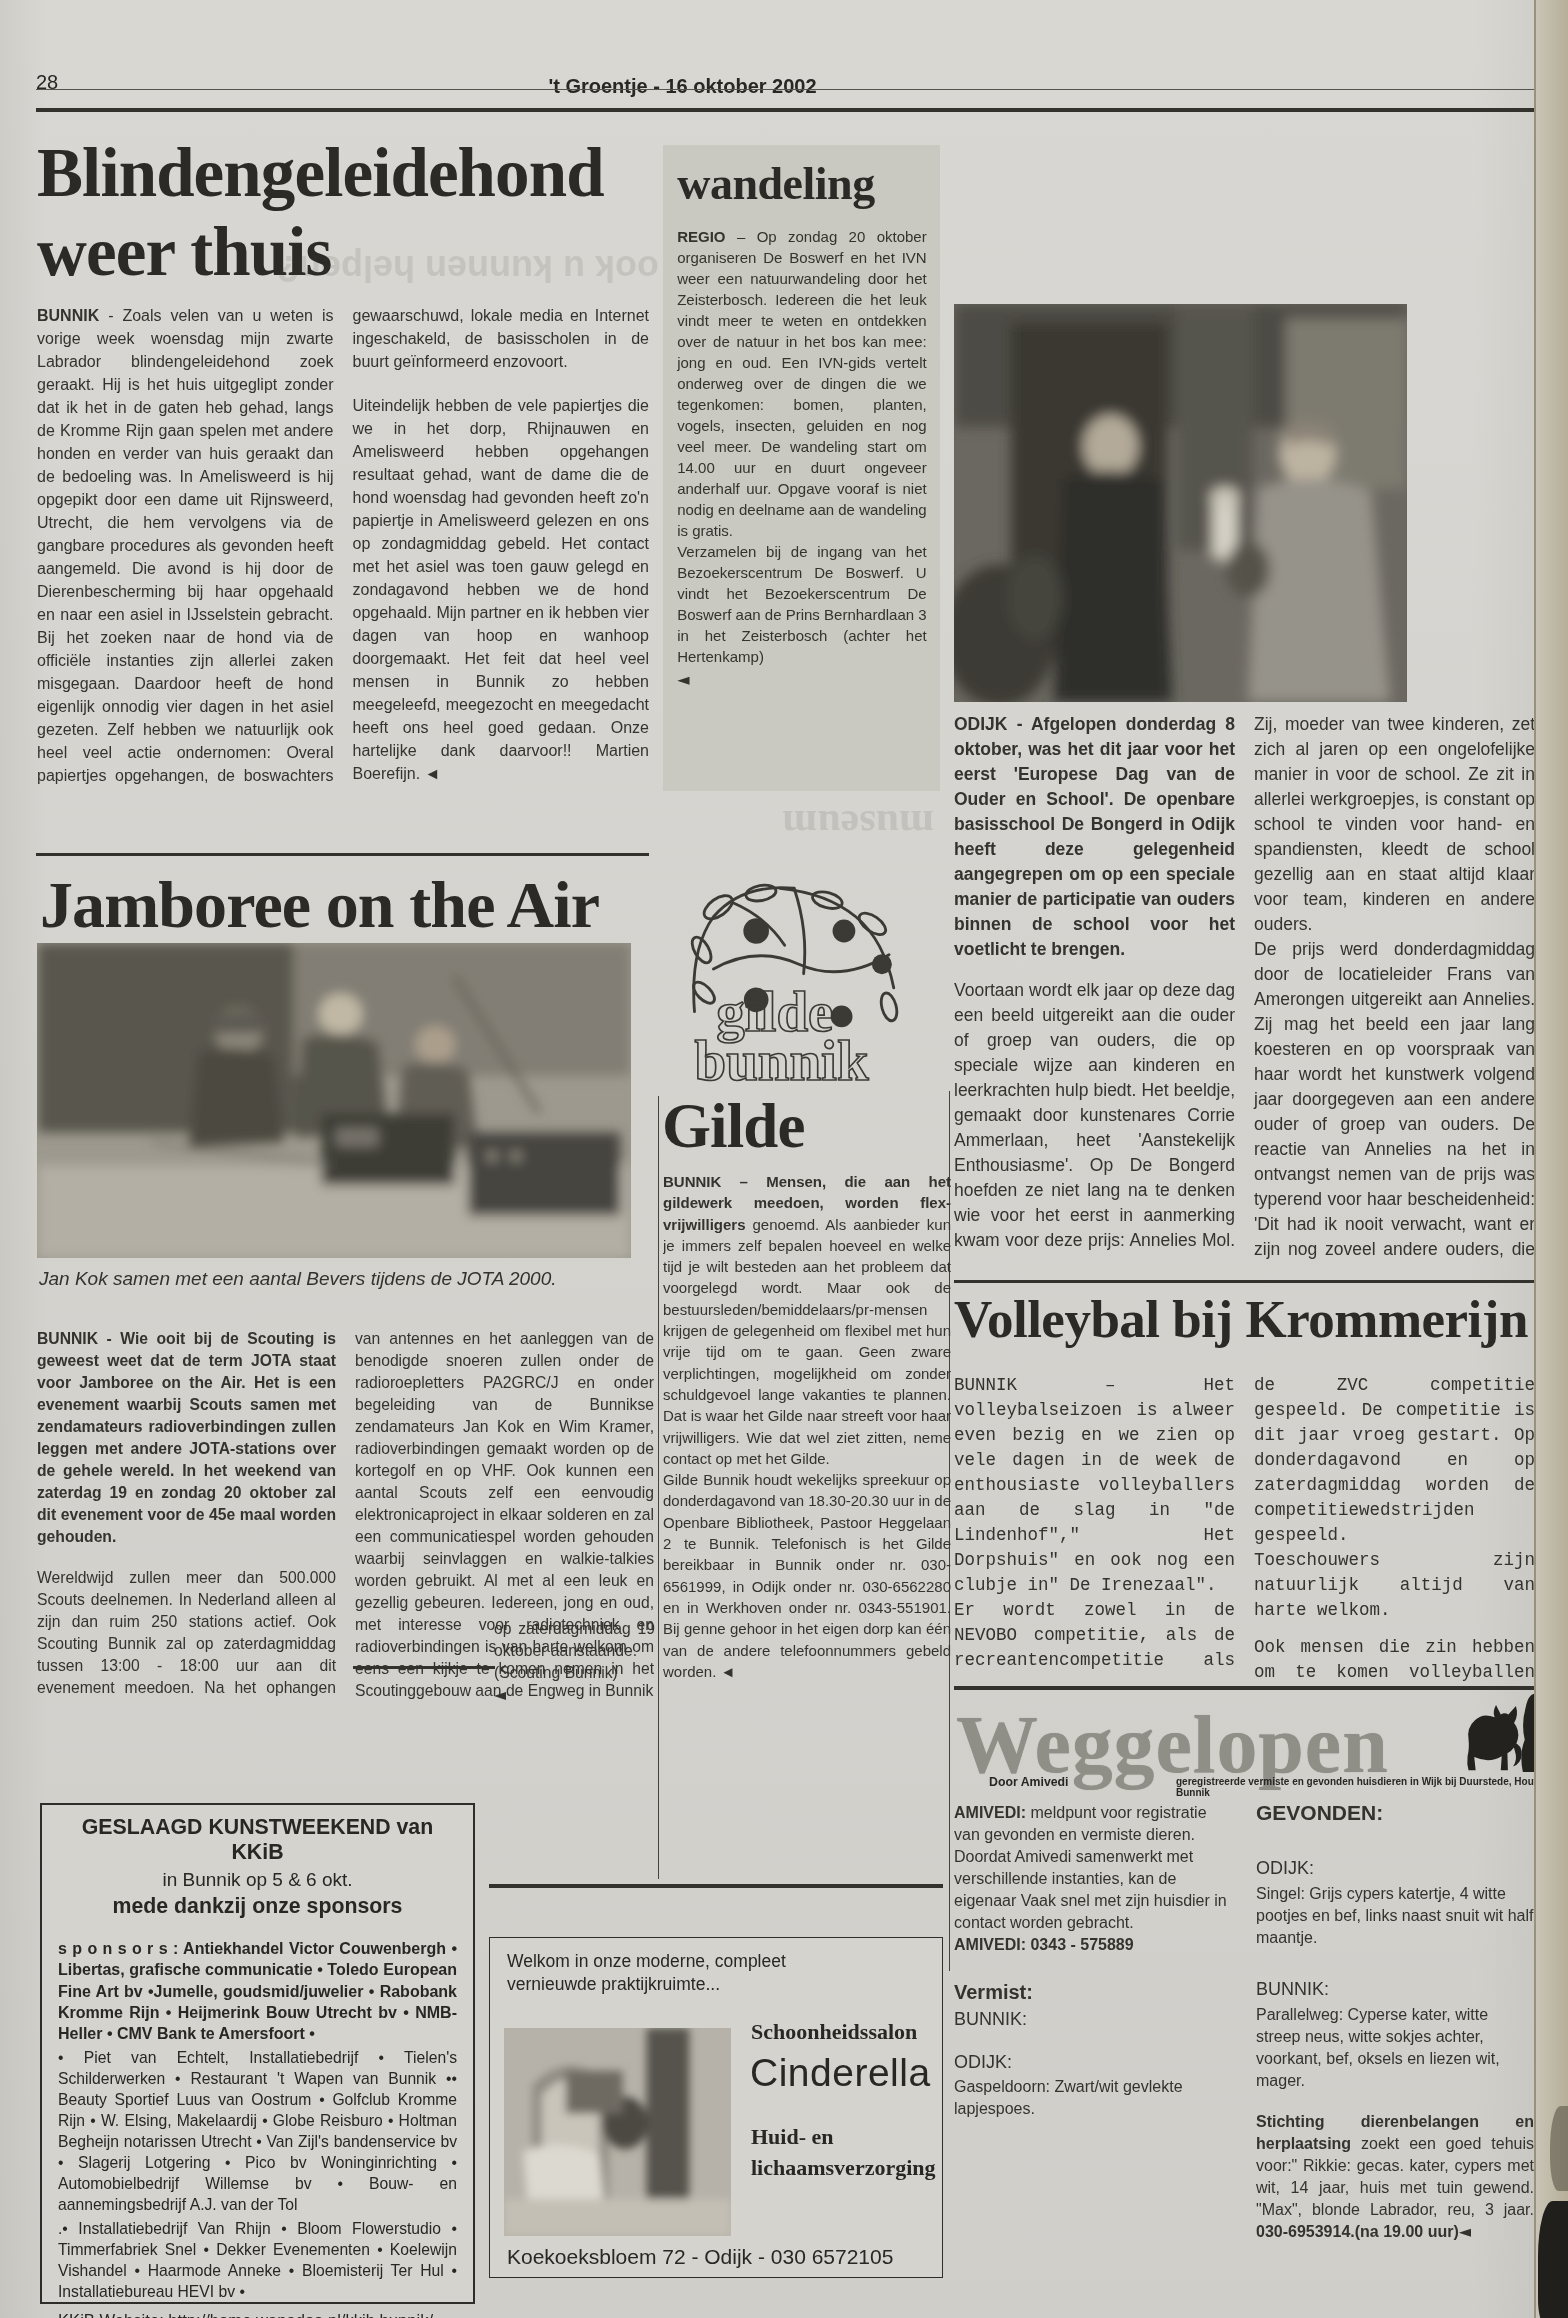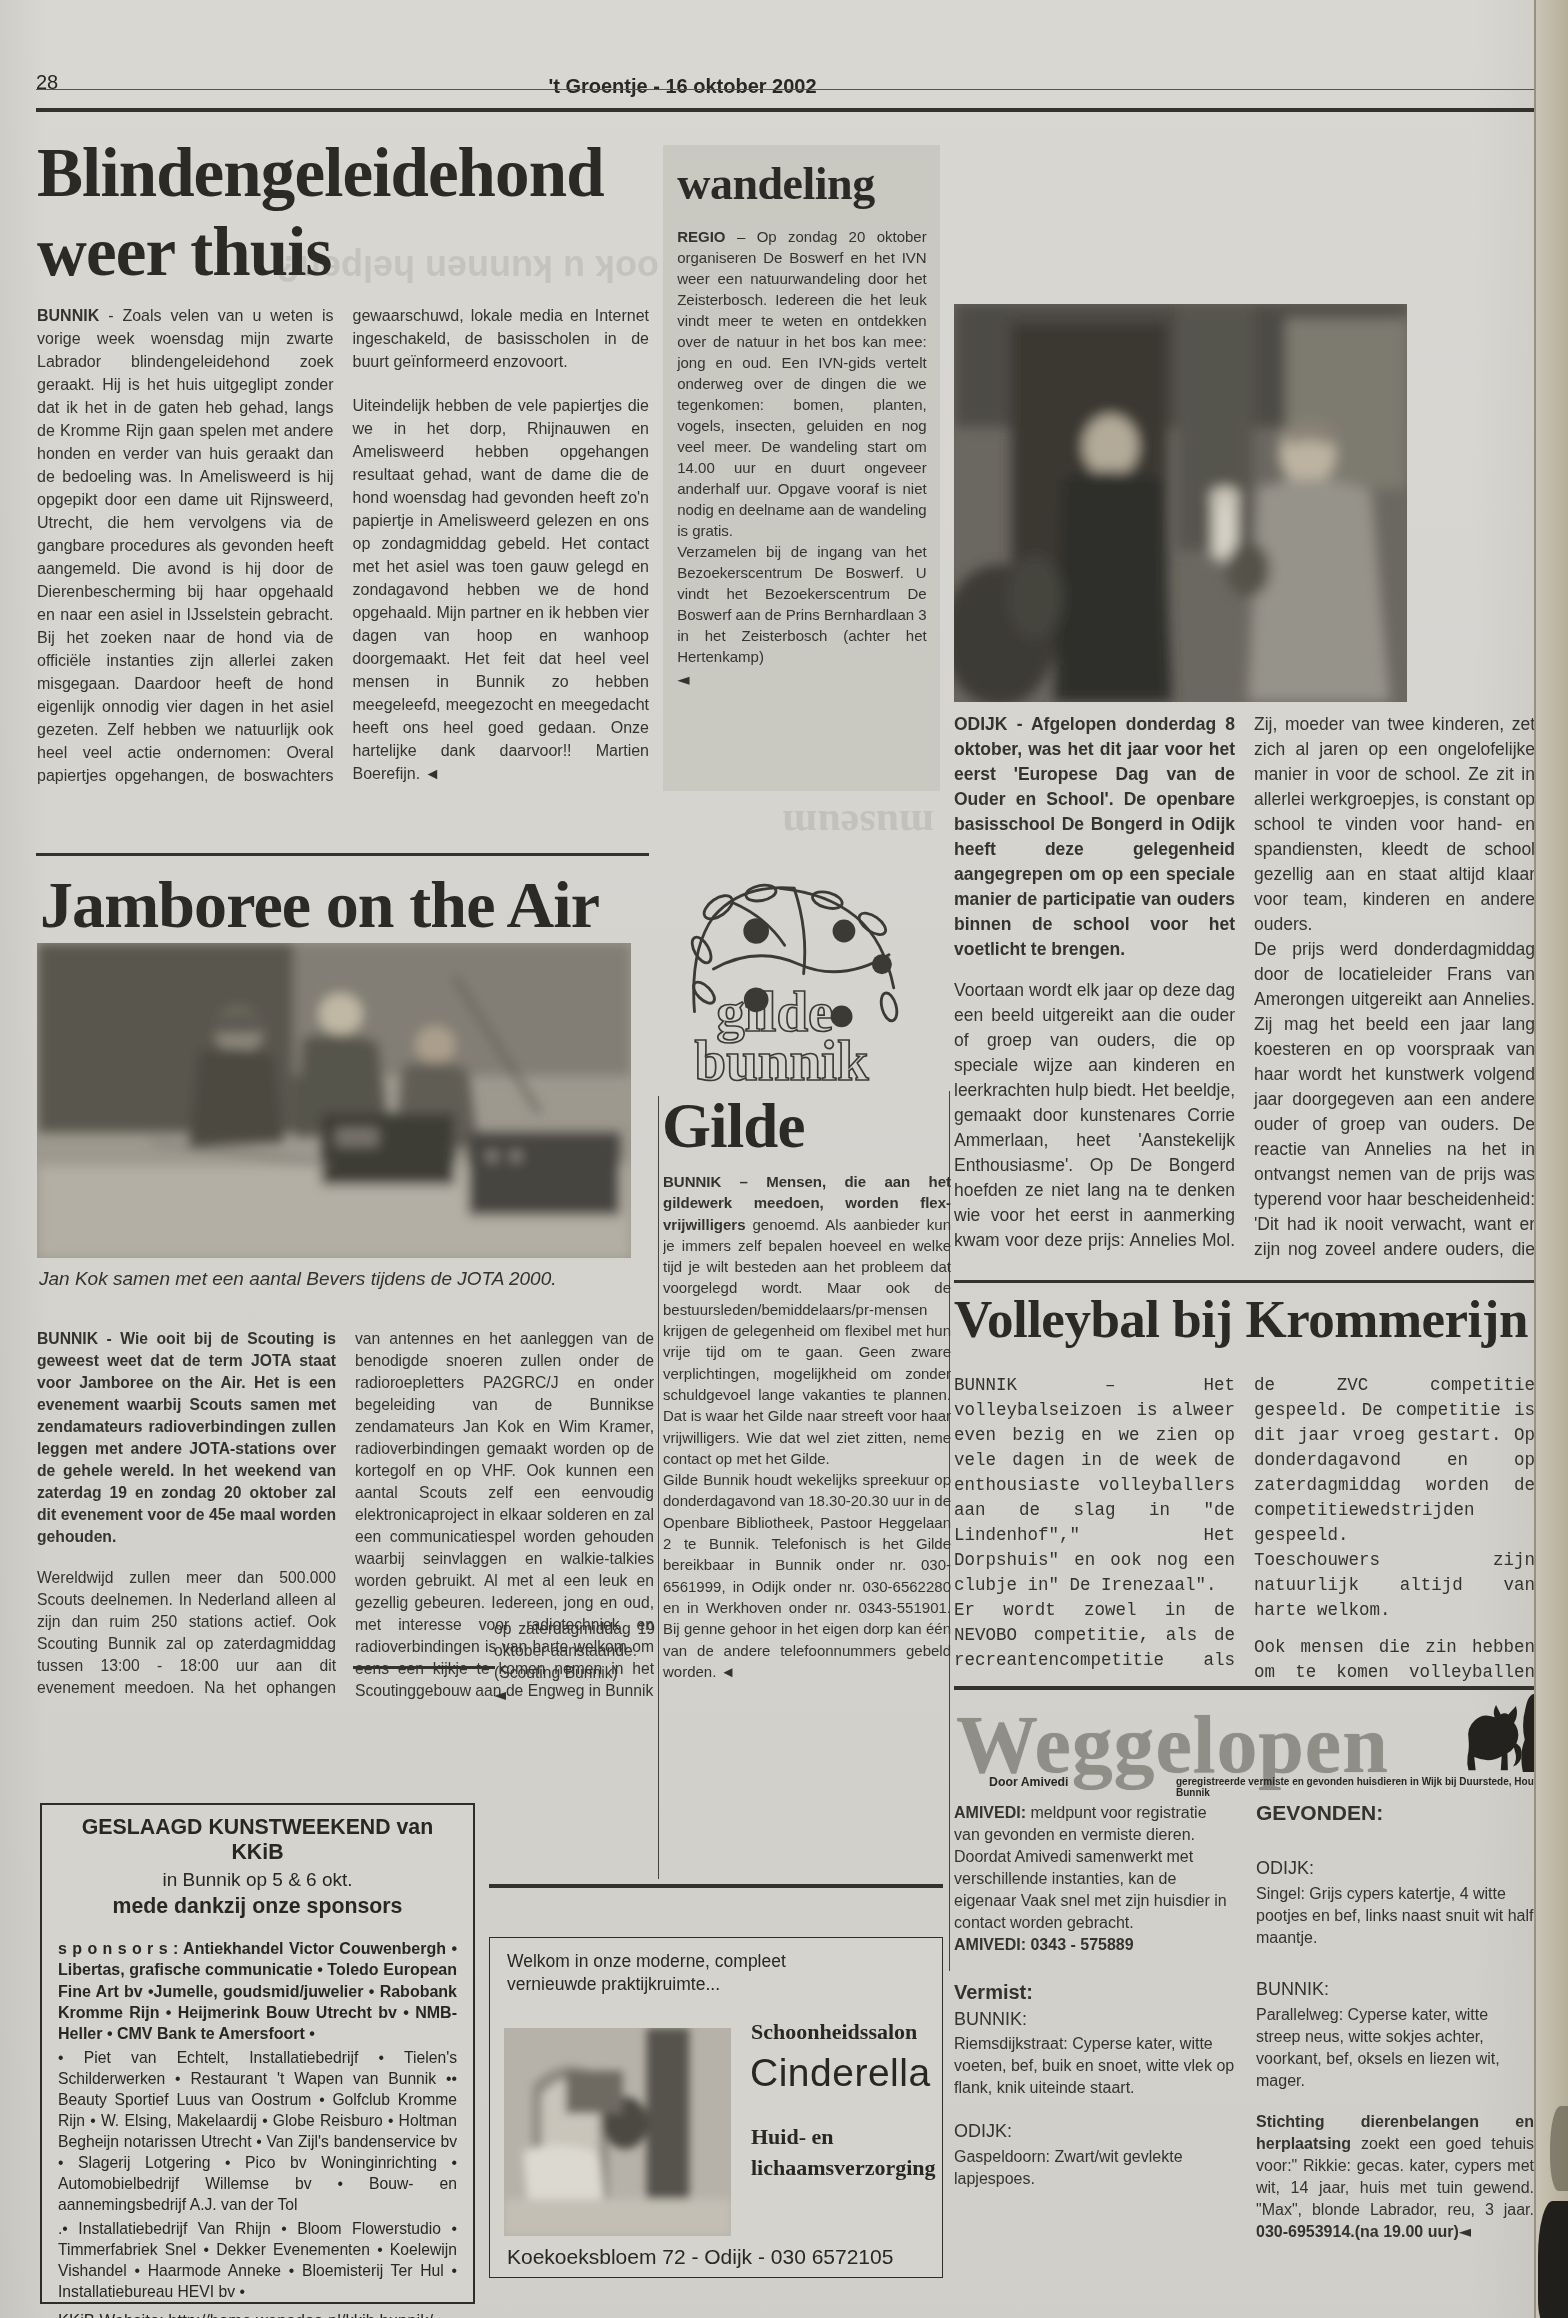--- a/index.html
+++ b/index.html
@@ -202,21 +202,20 @@
       <path fill="#23221e" d="M66 200 Q92 198 96 182 Q100 170 90 164 Q94 180 80 188 Q72 194 66 200 Z"></path>
     </svg>
   </div>
 
   <div class="abs body-text" style="left:954px;top:1802px;width:281px;font-size:16px;line-height:22px;text-align:left;">
     <p class="p0"><span class="lead">AMIVEDI:</span><span> meldpunt voor registratie van gevonden en vermiste dieren.</span></p>
     <p class="p0">Doordat Amivedi samenwerkt met verschillende instanties, kan de eigenaar Vaak snel met zijn huisdier in contact worden gebracht.</p>
     <p class="p0 lead">AMIVEDI: 0343 - 575889</p>
     <p style="margin:25px 0 0 0;font-weight:bold;font-size:20px;">Vermist:</p>
     <p style="margin:4.7px 0 0 0;font-size:18px;">BUNNIK:</p>
-    <p style="margin:3.8px 0 0 0;">Riemsdijkstraat: Cyperse kater, witte voeten, bef, buik en snoet, witte vlek op flank, knik uiteinde staart.</p>
     <p style="margin:21px 0 0 0;font-size:18px;">ODIJK:</p>
     <p style="margin:3.8px 0 0 0;">Gaspeldoorn: Zwart/wit gevlekte lapjespoes.</p>
   </div>
 
   <div class="abs body-text" style="left:1256px;top:1802px;width:278px;font-size:16px;line-height:22px;text-align:left;">
     <p class="p0" style="font-weight:bold;font-size:21px;">GEVONDEN:</p>
     <p style="margin:33px 0 0 0;font-size:18px;">ODIJK:</p>
     <p style="margin:3.8px 0 0 0;">Singel: Grijs cypers katertje, 4 witte pootjes en bef, links naast snuit wit half maantje.</p>
     <p style="margin:29px 0 0 0;font-size:18px;">BUNNIK:</p>
     <p style="margin:3.8px 0 0 0;">Parallelweg: Cyperse kater, witte streep neus, witte sokjes achter, voorkant, bef, oksels en liezen wit, mager.</p>

